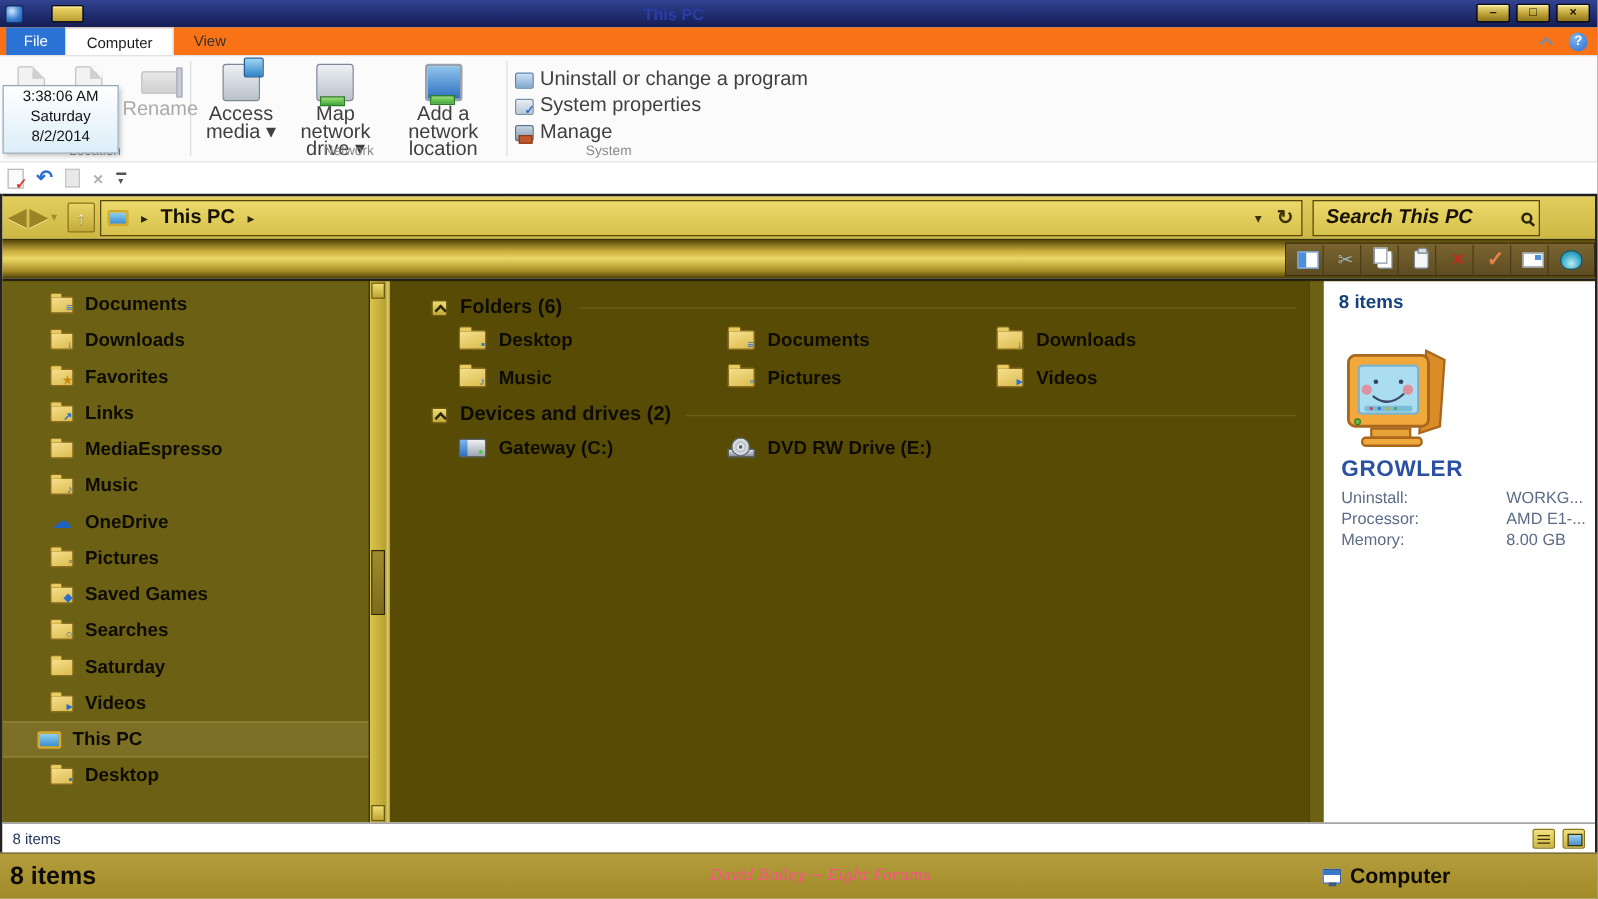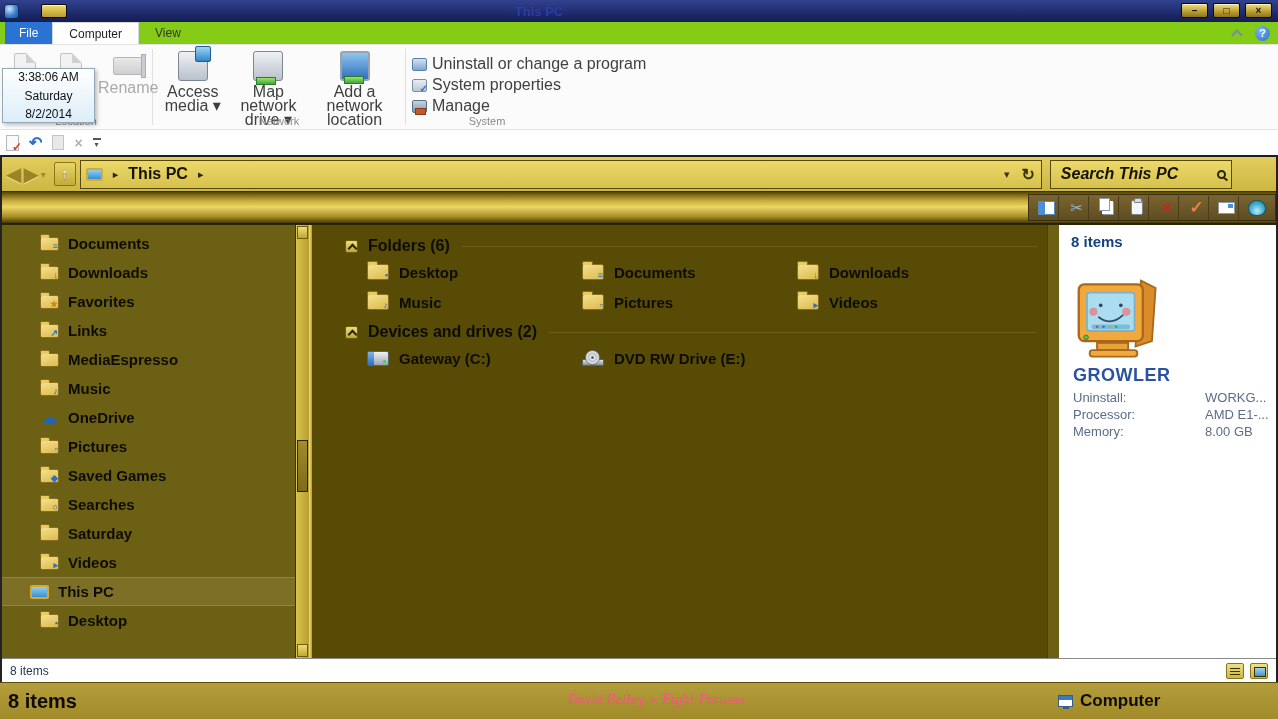--- a/index.html
+++ b/index.html
@@ -8,21 +8,21 @@
 
   
   .title-bar { height:22px; background:linear-gradient(#32428f,#1b2765 70%,#141d52); position:relative; display:flex; align-items:center; }
   .sys-icon { width:15px; height:15px; margin-left:4px; border-radius:3px; background:radial-gradient(circle at 35% 30%, #cfe6ff, #3b7fd0 55%, #1b4f9e); border:1px solid #0d2d5e; }
   .tb-folder { width:26px; height:14px; margin-left:22px; background:linear-gradient(#f0dc6a,#b99b2e); border:1px solid #0c0c0c; border-radius:2px; box-shadow:inset 0 1px 0 #fff6c0; }
   .tb-title { position:absolute; left:0; right:200px; text-align:center; color:#2c3da8; font-size:13px; font-weight:bold; }
   .tb-controls { position:absolute; right:6px; top:3px; display:flex; gap:5px; }
   .tb-btn { width:27px; height:15px; background:linear-gradient(#efe08a,#c3a73c 50%,#8d7418); border:1px solid #090909; border-radius:2px; color:#1a1403; font-size:10px; font-weight:bold; line-height:13px; text-align:center; box-shadow:inset 0 1px 0 #fff3b0; }
 
   
-  .tab-row { height:23px; background:#84cc16; border-bottom:1px solid #e2e2e2; display:flex; align-items:stretch; position:relative; }
+  .tab-row { height:23px; background:#f97316; border-bottom:1px solid #e2e2e2; display:flex; align-items:stretch; position:relative; }
   .tab { padding:0 16px; font-size:12px; color:#333; display:flex; align-items:center; }
   .tab-file { background:#2a72d4; color:#fff; margin-left:5px; padding:0 14px; }
   .tab-active { background:#fff; border:1px solid #d8d8d8; border-bottom:none; font-weight:normal; color:#1d1d1d; }
   .tabrow-right { position:absolute; right:8px; top:4px; display:flex; gap:14px; align-items:center; }
   .chev-up { width:8px; height:8px; border-left:2px solid #7b8ba0; border-top:2px solid #7b8ba0; transform:rotate(45deg); margin-top:3px; }
   .help-btn { width:15px; height:15px; border-radius:50%; background:radial-gradient(circle at 35% 30%, #7db4f0, #2a6fd0); color:#fff; font-size:11px; font-weight:bold; text-align:center; line-height:15px; }
 
   
   .ribbon { height:85px; background:#fbfbfb; border-bottom:1px solid #e4e4e4; display:flex; position:relative; }
   .rib-group { display:flex; flex-direction:column; position:relative; padding:4px 6px 0 6px; }
@@ -46,21 +46,21 @@
   .ico-cpanel::after { content:""; position:absolute; left:6px; bottom:-6px; width:16px; height:9px; border-radius:50%; background:linear-gradient(#dfe3e8,#9aa2ac); border:1px solid #7a828c; }
   .sys-list { display:flex; flex-direction:column; gap:3px; padding-top:6px; }
   .sys-item { display:flex; align-items:center; gap:5px; font-size:16px; color:#3f3f3f; }
   .sico { width:15px; height:13px; border-radius:2px; position:relative; }
   .sico-uninstall { background:linear-gradient(#cfe2f2,#7fa8d0); border:1px solid #5a80aa; }
   .sico-sysprop { background:linear-gradient(#e8eef4,#b8c6d4); border:1px solid #7890a8; }
   .sico-sysprop::after { content:"✓"; position:absolute; right:-2px; bottom:-3px; color:#2a6fd0; font-size:10px; font-weight:bold; }
   .sico-manage { background:linear-gradient(#c8d4e0,#8098b0); border:1px solid #5a7088; }
   .sico-manage::after { content:""; position:absolute; left:2px; bottom:-3px; width:9px; height:5px; background:#c05a2a; border:1px solid #8a3a18; }
 
-  .tooltip { position:absolute; left:2px; top:23px; width:93px; height:55px; background:linear-gradient(#ffffff,#dcedf8); border:1px solid #93a8b8; box-shadow:2px 2px 4px rgba(0,0,0,.25); display:flex; flex-direction:column; justify-content:space-between; text-align:center; font-size:12px; color:#111; z-index:5; line-height:16px; }
+  .tooltip { position:absolute; left:2px; top:23px; width:93px; height:55px; background:linear-gradient(#ffffff,#dcedf8); border:1px solid #93a8b8; box-shadow:2px 2px 4px rgba(0,0,0,.25); display:flex; flex-direction:column; justify-content:flex-start; text-align:center; font-size:12px; color:#111; z-index:5; line-height:16px; }
 
   
   .qat-row { height:25px; background:#fff; display:flex; align-items:center; gap:10px; padding-left:6px; }
   .qat-doc { width:13px; height:16px; background:#fafafa; border:1px solid #b8b8b8; position:relative; }
   .qat-check { position:absolute; right:-4px; bottom:-4px; color:#d03a2a; font-weight:bold; font-size:12px; }
   .qat-undo { color:#2a6fd0; font-size:16px; font-weight:bold; line-height:16px; }
   .qat-doc2 { width:12px; height:15px; background:#e8e8e8; border:1px solid #c4c4c4; }
   .qat-x { color:#b0b0b0; font-size:14px; font-weight:bold; }
   .qat-custom { display:flex; flex-direction:column; align-items:center; color:#555; font-size:8px; line-height:5px; }
   .qat-custom .bar { width:8px; height:2px; background:#555; margin-bottom:2px; }

